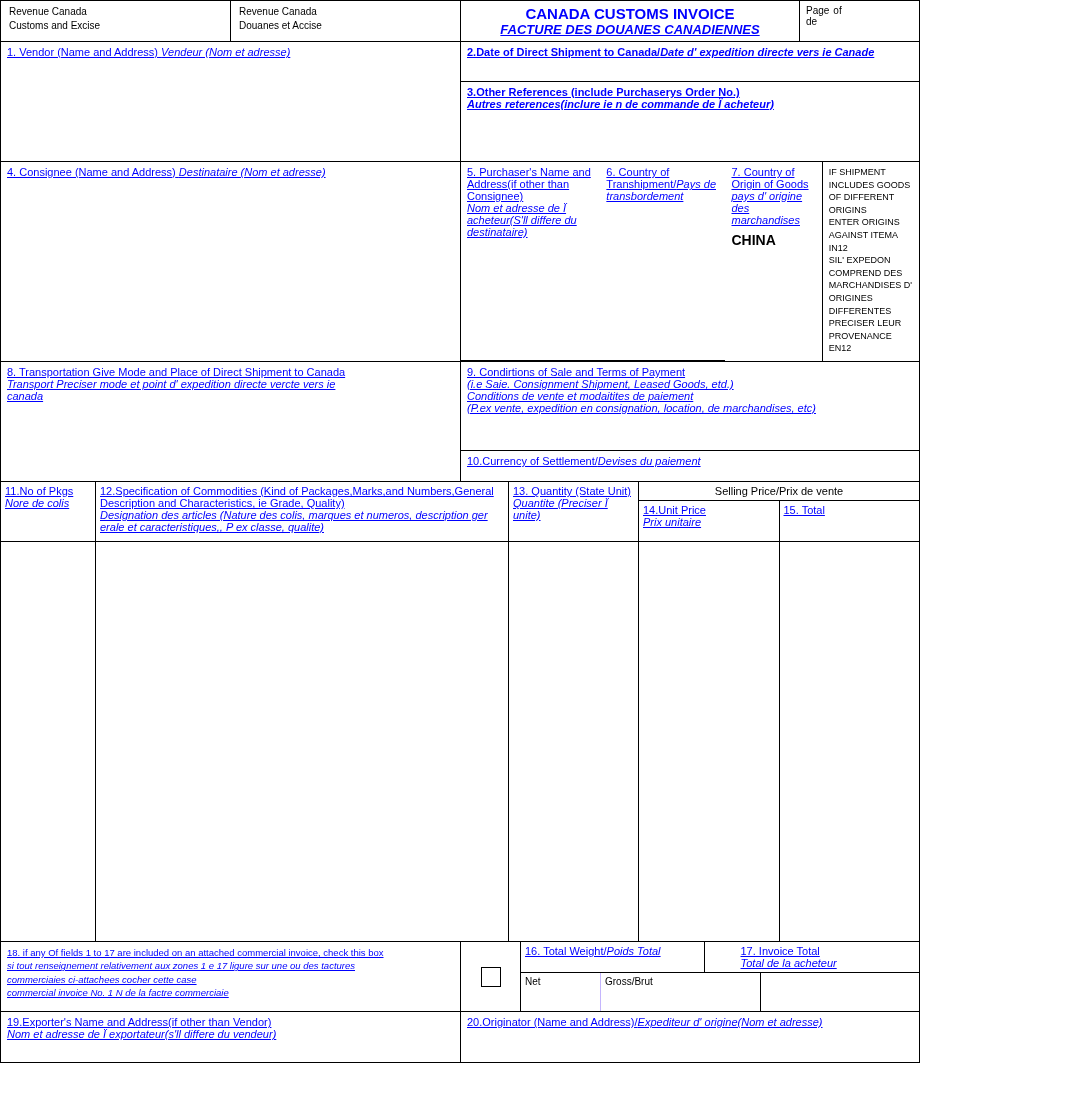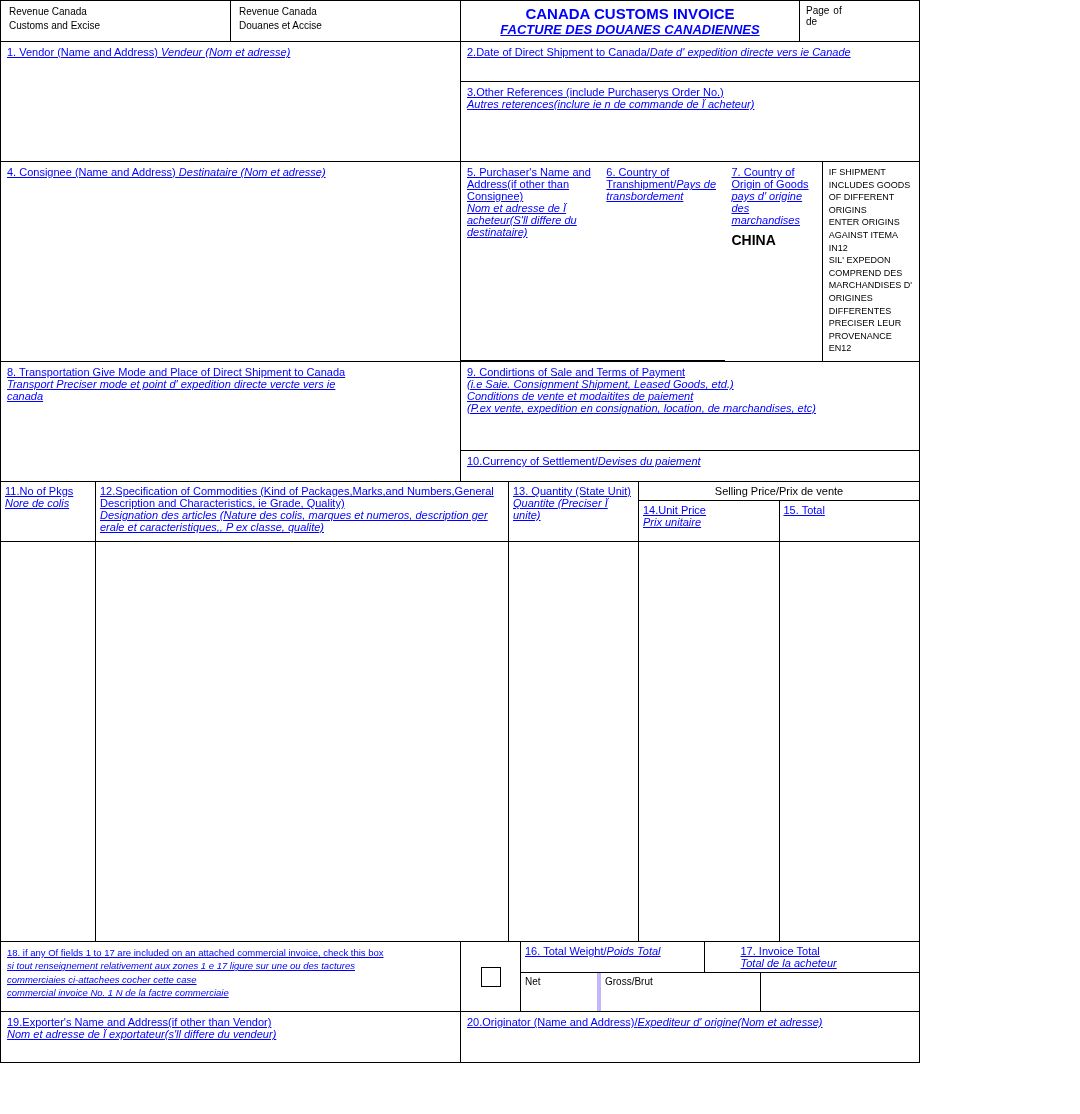--- a/index.html
+++ b/index.html
@@ -16,21 +16,21 @@
     .header-title .sub-title { font-size: 13px; font-weight: bold; font-style: italic; color: #00f; text-decoration: underline; }
     .header-page { flex: 0 0 120px; border-left: 1px solid #000; padding: 4px 6px; font-size: 10px; }
     .header-page .page-row { display: flex; gap: 4px; }
 
     
     .row { display: flex; border-bottom: 1px solid #000; }
     
     
     .row1 { min-height: 120px; }
     .row1 .vendor-cell { flex: 0 0 460px; border-right: 1px solid #000; padding: 4px 6px; }
-    .row1 .right-cells { flex: 1; display: flex; flex-direction: column; }
+    .row1 .right-cells { flex: 1; display: flex; flex-direction: column; font-weight: bold; }
     .row1 .date-cell { padding: 4px 6px; border-bottom: 1px solid #000; min-height: 40px; }
     .row1 .ref-cell { padding: 4px 6px; flex: 1; }
 
     
     .row2 { min-height: 200px; }
     .row2 .consignee-cell { flex: 0 0 460px; border-right: 1px solid #000; padding: 4px 6px; }
     .row2 .right-cells { flex: 1; display: flex; flex-direction: row; }
     .row2 .purchaser-cell { padding: 4px 6px; border-bottom: 1px solid #000; min-height: 80px; }
     .row2 .tranship-cell { padding: 4px 6px; border-bottom: 1px solid #000; min-height: 40px; }
     .row2 .origin-cell { display: flex; border-bottom: none; min-height: 80px; }
@@ -67,21 +67,21 @@
     
     .row-footer1 { display: flex; border-bottom: 1px solid #000; min-height: 70px; }
     .footer-notice { flex: 0 0 460px; border-right: 1px solid #000; padding: 4px 6px; font-size: 9.5px; line-height: 1.4; }
     .footer-checkbox { flex: 0 0 60px; border-right: 1px solid #000; display: flex; align-items: center; justify-content: center; }
     .checkbox-box { width: 20px; height: 20px; border: 1px solid #000; display: inline-block; }
     .footer-weight-total { flex: 1; display: flex; flex-direction: column; }
     .fw-header { display: flex; border-bottom: 1px solid #000; gap: 32px; }
     .fw-weight-label { flex: 1; padding: 3px 4px; border-right: 1px solid #000; }
     .fw-invoice-label { flex: 1; padding: 3px 4px; }
     .fw-data { display: flex; flex: 1; }
-    .fw-net { flex: 0 0 80px; padding: 3px 4px; border-right: 4px solid #c4b5fd; font-size: 10px; }
+    .fw-net { flex: 0 0 80px; padding: 3px 4px; border-right: 1px solid #c4b5fd; font-size: 10px; }
     .fw-gross { flex: 1; padding: 3px 4px; border-right: 1px solid #000; font-size: 10px; }
     .fw-invoice-val { flex: 1; padding: 3px 4px; font-size: 10px; }
 
     
     .row-last { display: flex; min-height: 50px; }
     .exporter-cell { flex: 0 0 460px; border-right: 1px solid #000; padding: 4px 6px; }
     .originator-cell { flex: 1; padding: 4px 6px; }
     .blue-underline { color: #00f; text-decoration: underline; }
     .italic { font-style: italic; }
     .small { font-size: 9px; }

